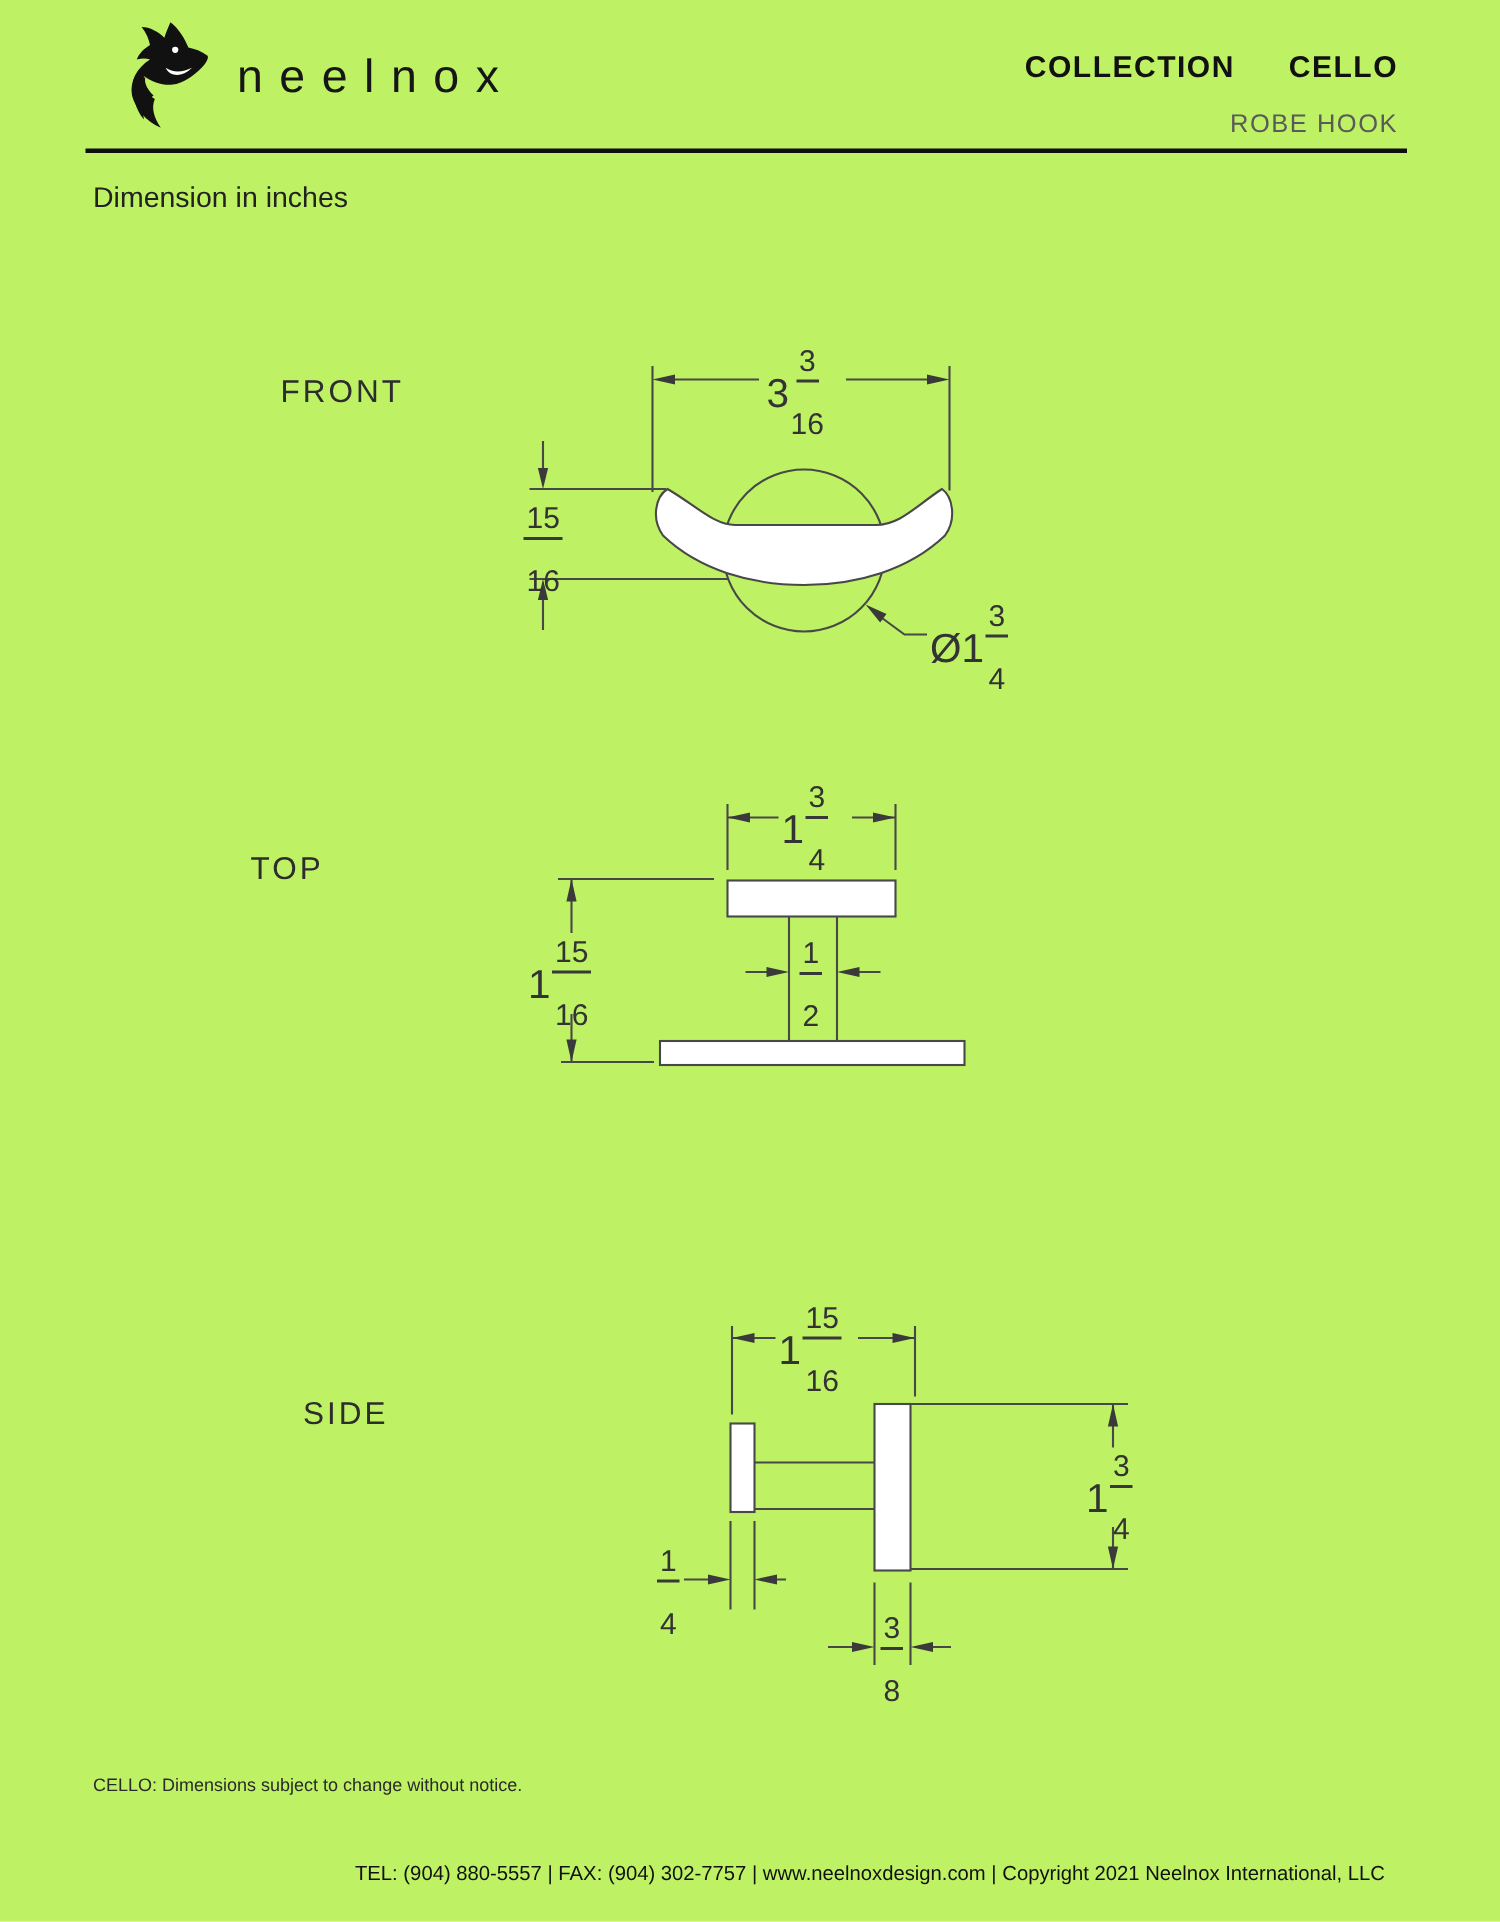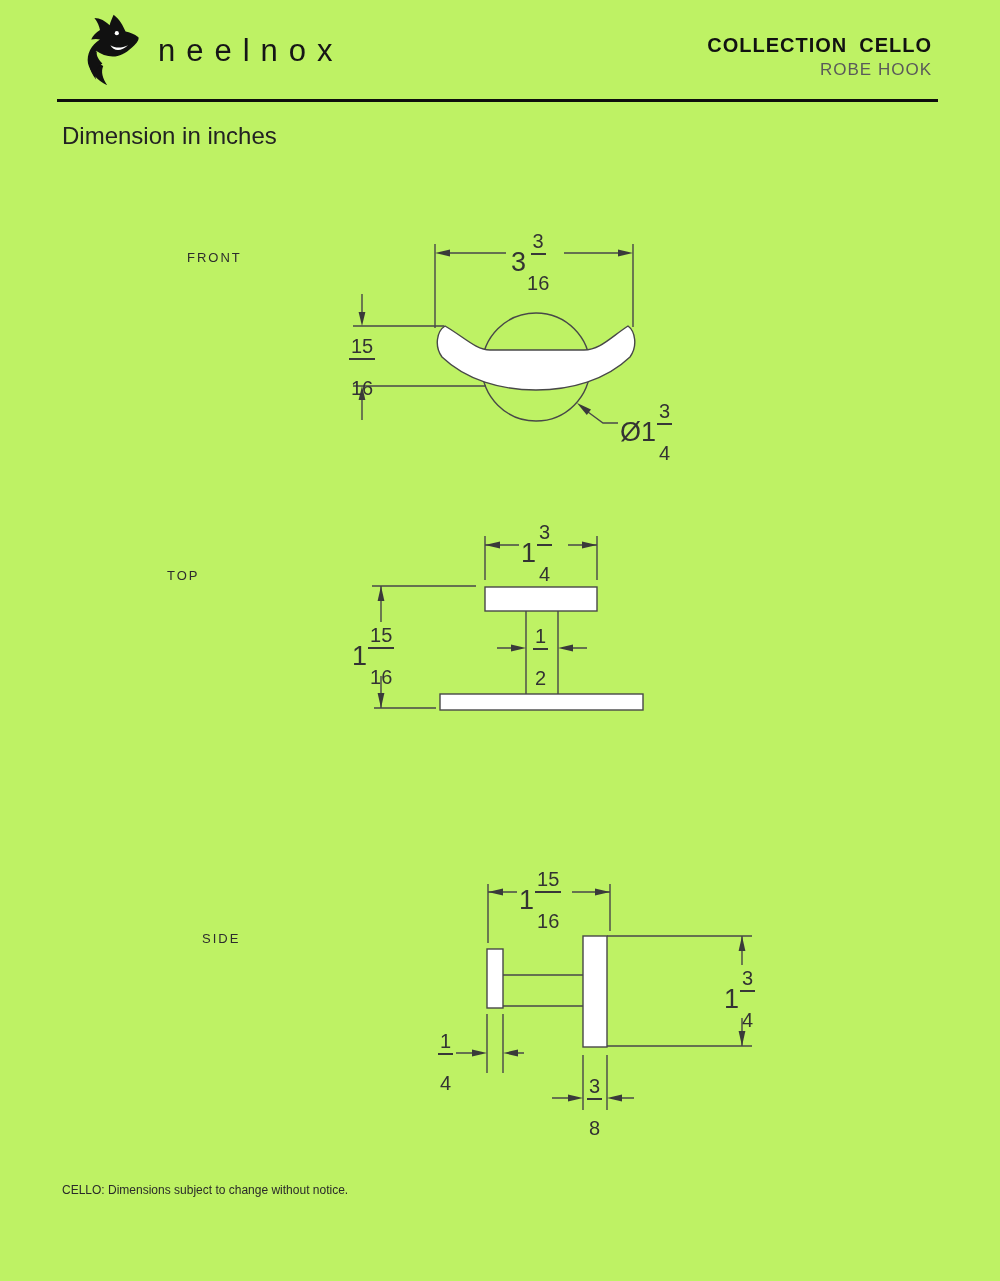--- a/index.html
+++ b/index.html
@@ -14,27 +14,27 @@
     position:absolute; left:64px; top:10px; width:80px; height:80px;
   }
   .brand {
     position:absolute; left:158px; top:33px;
     font-size:31px; letter-spacing:11px; color:#161616; font-weight:400;
   }
   .header-right {
     position:absolute; left:500px; top:34px; width:432px; text-align:right;
   }
   .collection-line { font-size:20px; font-weight:bold; color:#111; letter-spacing:1px; }
-  .collection-name { margin-left:12px; }
-  .product-line { font-size:17px; color:#5a5a5a; letter-spacing:1px; margin-top:3px; }
+  .collection-name { margin-left:36px; }
+  .product-line { font-size:17px; color:#5a5a5a; letter-spacing:1px; margin-top:16px; }
   .rule { position:absolute; left:57px; top:99px; width:881px; height:3px; background:#0e0e0e; }
 
-  .subtitle { position:absolute; left:62px; top:122px; font-size:24px; color:#222; }
-
-  .viewlabel { position:absolute; font-size:13px; letter-spacing:2px; color:#2d2d2d; }
+  .subtitle { position:absolute; left:62px; top:122px; font-size:19px; color:#222; }
+
+  .viewlabel { position:absolute; font-size:21px; letter-spacing:2px; color:#2d2d2d; }
 
   
   .dim { position:absolute; display:flex; align-items:center; color:#333; line-height:1; }
   .dim .whole { font-size:27px; }
   .dim .frac { display:inline-flex; flex-direction:column; align-items:center; margin-left:1px; }
   .dim .frac .num { font-size:20px; padding:0 2px 2px 2px; border-bottom:2px solid #383838; }
   .dim .frac .den { font-size:20px; padding-top:18px; }
 
   .note { position:absolute; left:62px; top:1183px; font-size:12px; color:#2a2a2a; }
   .footer { position:absolute; left:160px; top:1241px; width:840px; text-align:center;
@@ -200,14 +200,15 @@
     </span>
   </div>
   <div class="dim" style="left:586px; top:1076px;">
     <span class="frac">
       <span class="num">3</span>
       <span class="den">8</span>
     </span>
   </div>
 
   <div class="note">CELLO: Dimensions subject to change without notice.</div>
+  <div class="footer">TEL: (904) 880-5557 | FAX: (904) 302-7757 | www.neelnoxdesign.com | Copyright 2021 Neelnox International, LLC</div>
 
 </div>
 
 </body></html>

